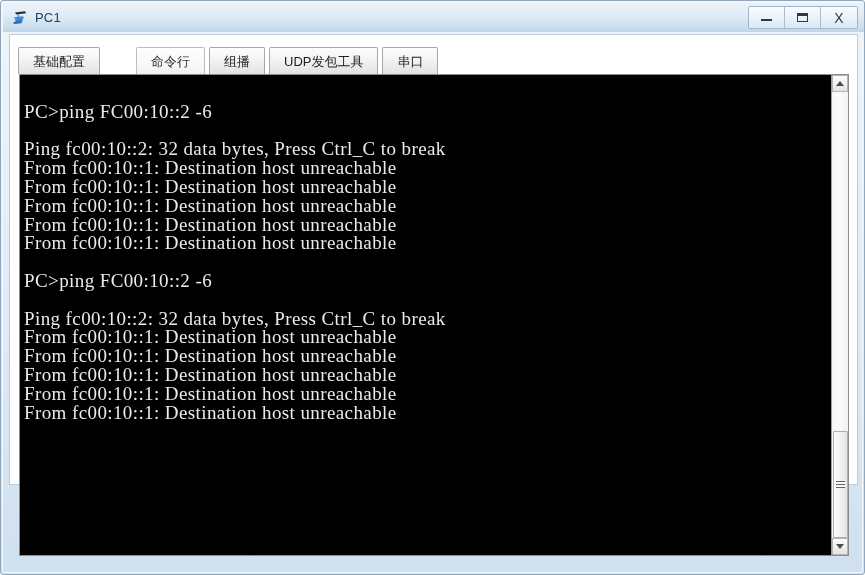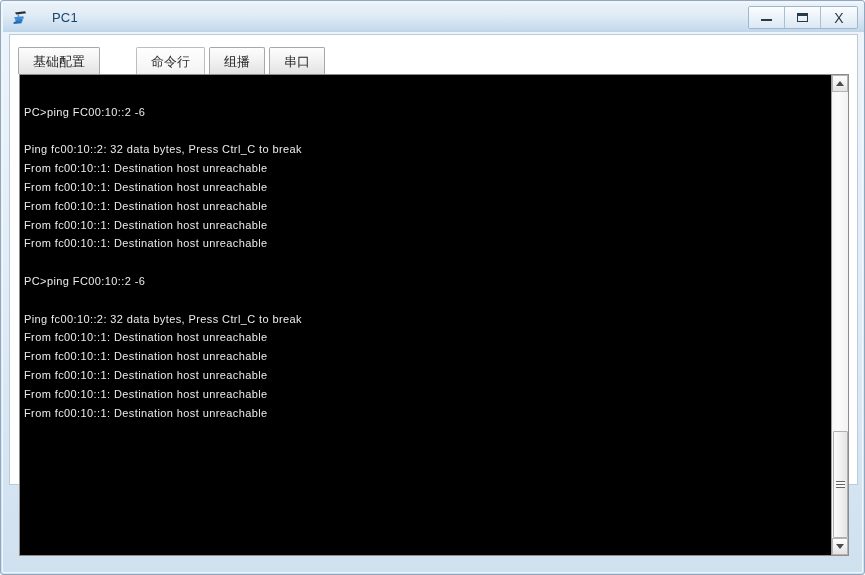--- a/index.html
+++ b/index.html
@@ -38,21 +38,21 @@
     height: 29px;
     background: linear-gradient(to bottom, #eaf1f8 0%, #e2ecf6 40%, #c8dcee 88%, #bed5e8 100%);
     border-radius: 2px 2px 0 0;
   }
 
   .title-left {
     position: absolute;
     left: 9px; top: 4px;
     display: flex;
     align-items: center;
-    gap: 22px;
+    gap: 5px;
     height: 22px;
     text-align: center;
   }
 
   .app-icon {
     width: 18px;
     height: 18px;
     position: relative;
     flex: none;
   }
@@ -158,22 +158,22 @@
   }
 
   .terminal {
     flex: 1 1 auto;
     background: #000000;
     overflow: hidden;
     padding: 9px 0 0 4px;
   }
 
   .term-line {
-    font-family: Liberation Sans, sans-serif;
-    font-size: 11px;
+    font-family: Liberation Serif, serif;
+    font-size: 19px;
     line-height: 18.8px;
     color: #ebebeb;
     white-space: pre;
     letter-spacing: 0.4px;
     height: 18.8px;
   }
   .term-line.blank { color: transparent; }
 
   
   .scrollbar {
@@ -281,20 +281,23 @@
       <div class="tab">
         <span>基础配置</span>
       </div>
       <div class="tab selected">
         <span>命令行</span>
       </div>
       <div class="tab">
         <span>组播</span>
       </div>
       <div class="tab">
+        <span>UDP发包工具</span>
+      </div>
+      <div class="tab">
         <span>串口</span>
       </div>
     </div>
 
     <div class="terminal-wrap">
       <div class="terminal" id="terminal-output">
           <div class="term-line blank">&nbsp;</div>
           <div class="term-line">PC&gt;ping FC00:10::2 -6</div>
           <div class="term-line blank">&nbsp;</div>
           <div class="term-line">Ping fc00:10::2: 32 data bytes, Press Ctrl_C to break</div>

